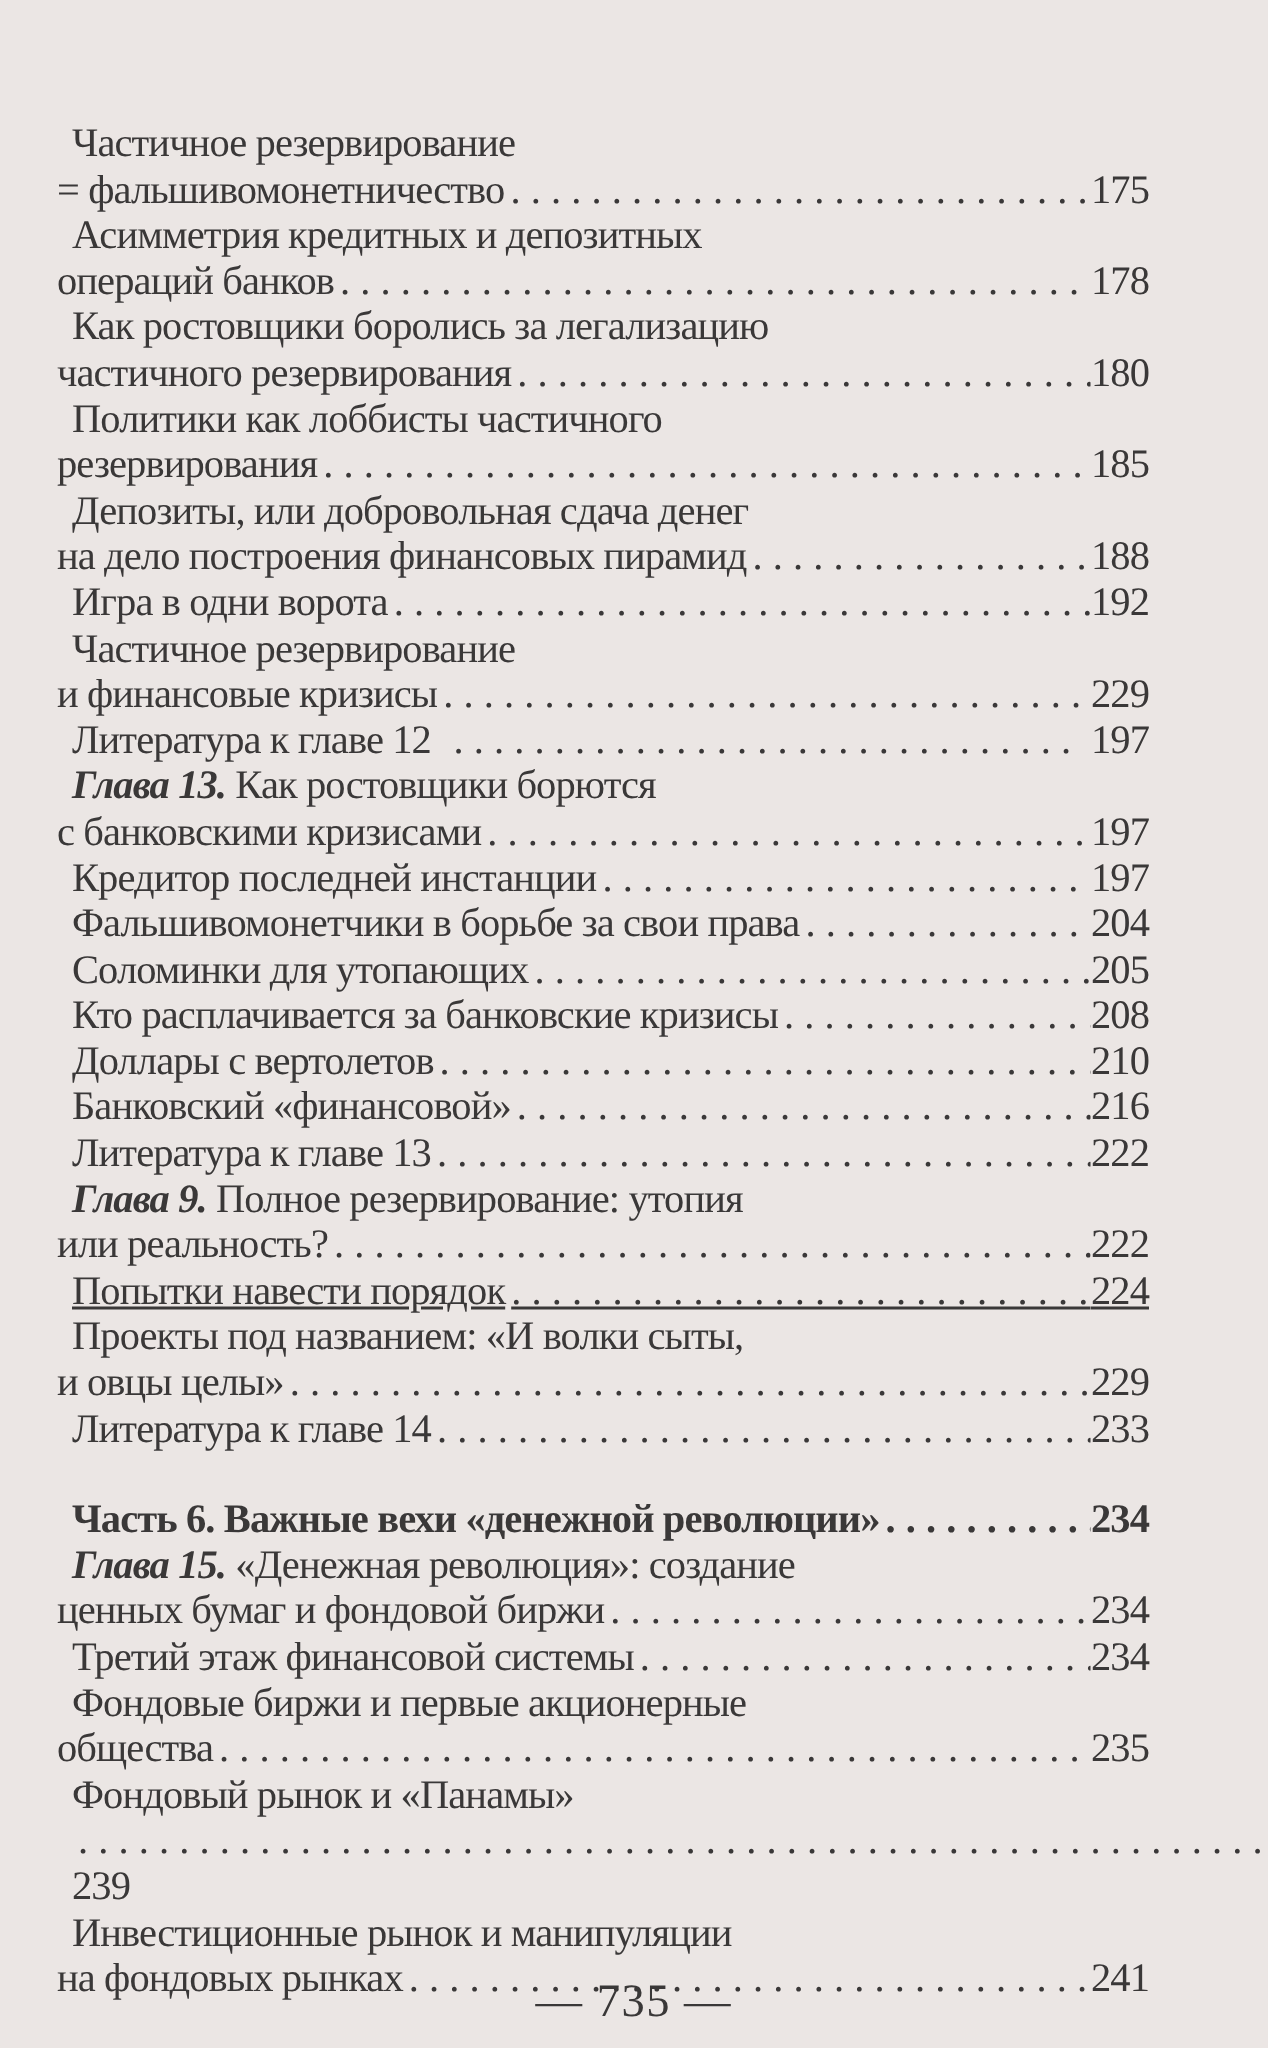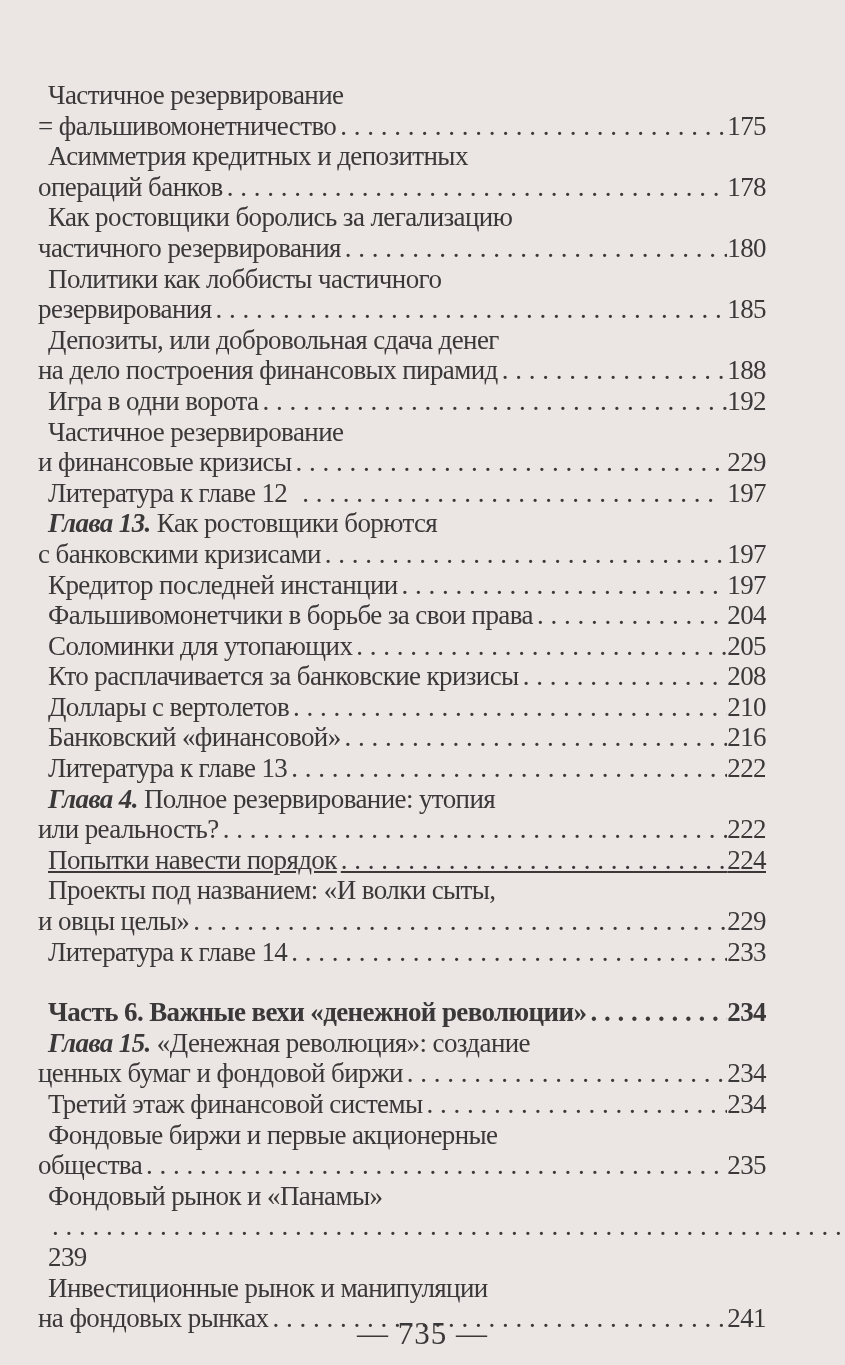--- a/index.html
+++ b/index.html
@@ -209,21 +209,21 @@
       </div>
       <div class="entry">
         <div class="line" style="padding-left: 10px;">
           <span class="text"><span>Литература к главе 13</span></span>
           <span class="leader"></span>
           <span class="page-num">222</span>
         </div>
       </div>
       <div class="entry">
         <div class="line" style="padding-left: 10px;">
-          <span class="text"><span class="chapter-label">Глава 4.</span><span> Полное резервирование: утопия</span></span>
+          <span class="text"><span class="chapter-label">Глава 9.</span><span> Полное резервирование: утопия</span></span>
         </div>
         <div class="line">
           <span class="text"><span>или реальность?</span></span>
           <span class="leader"></span>
           <span class="page-num">222</span>
         </div>
       </div>
       <div class="entry">
         <div class="line" style="padding-left: 10px; text-decoration: underline;">
           <span class="text"><span>Попытки навести порядок</span></span>

